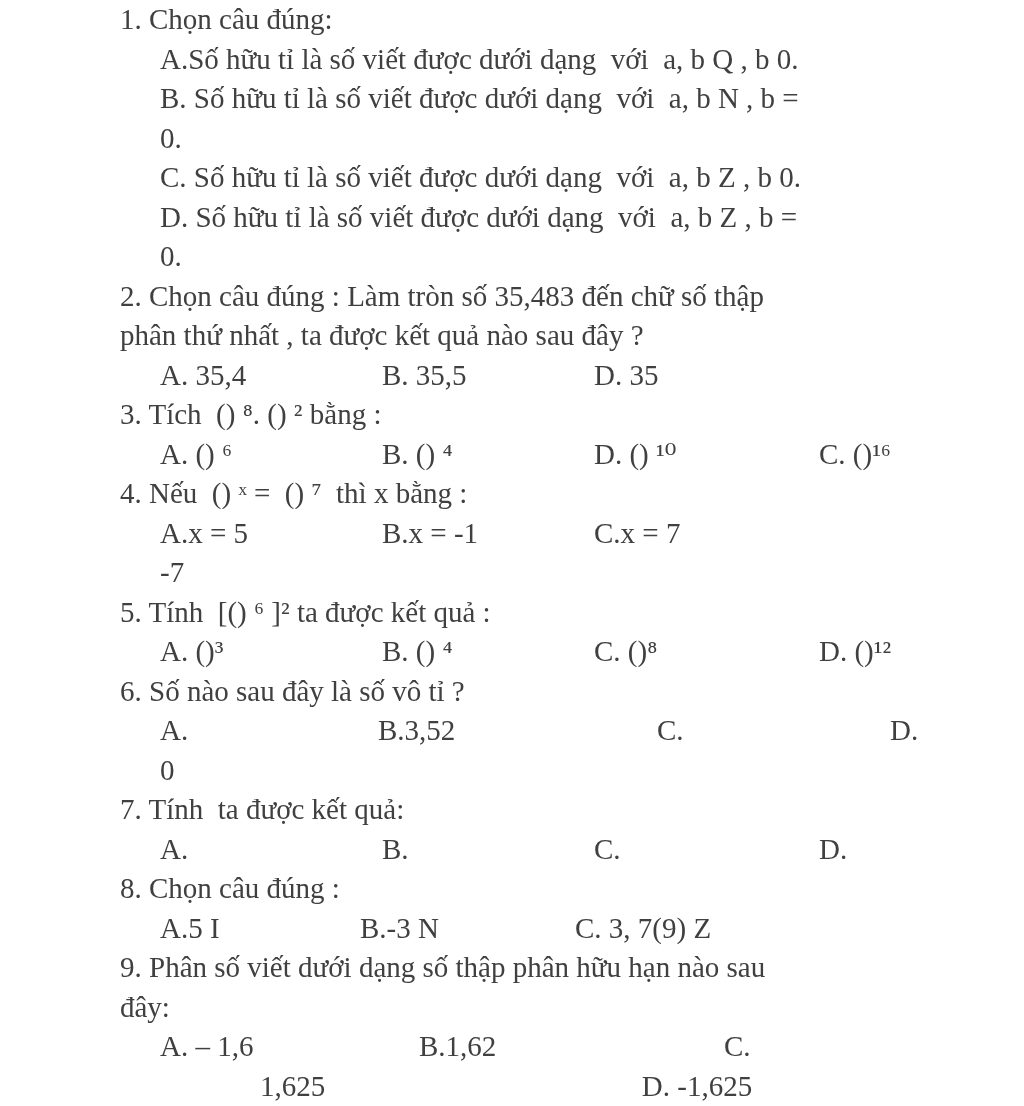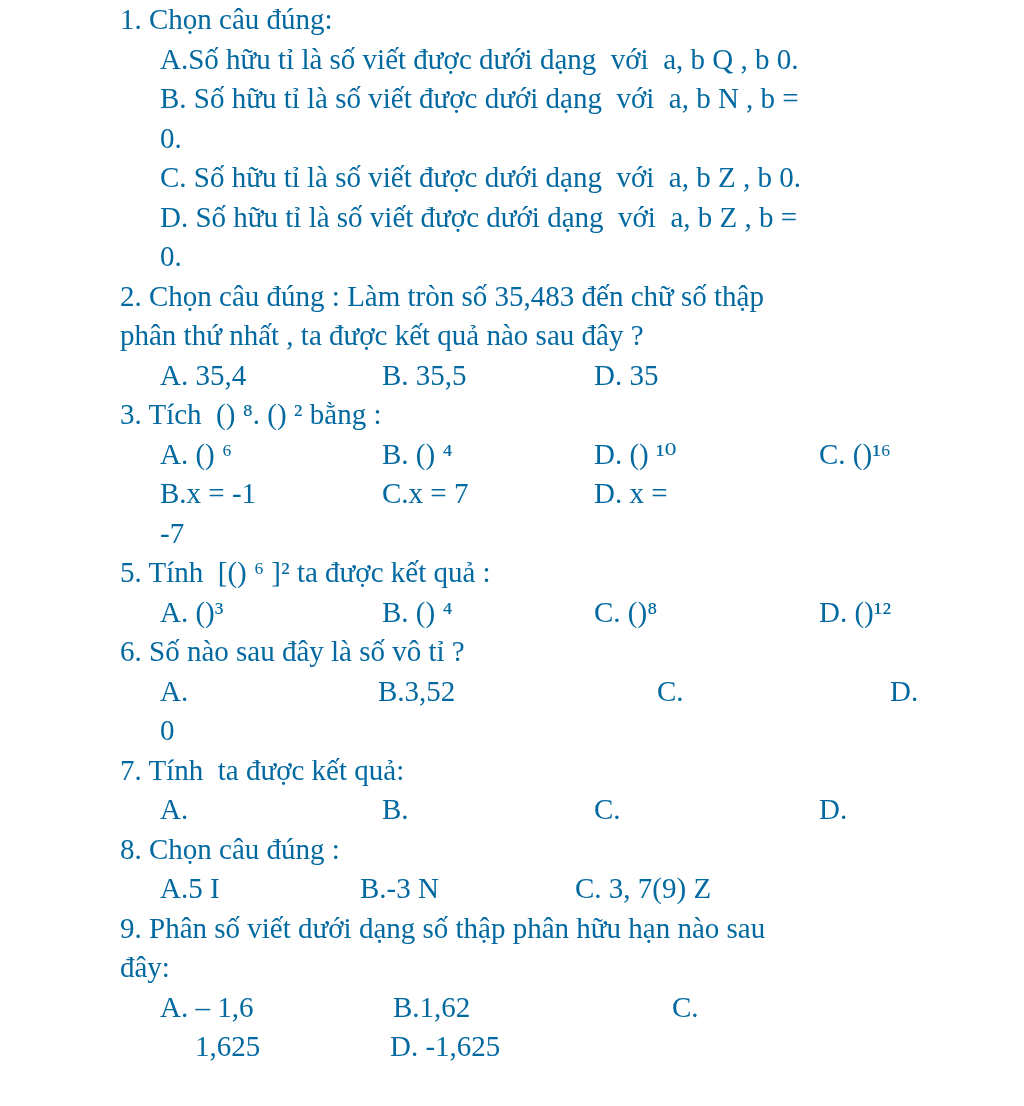--- a/index.html
+++ b/index.html
@@ -5,21 +5,21 @@
   html, body {
     margin: 0;
     padding: 0;
     background: #ffffff;
   }
   .page {
     position: relative;
     width: 1024px;
     height: 1106px;
     background: #ffffff;
-    color: #0369a1;
+    color: #404040;
     font-family: "Liberation Serif", "DejaVu Serif", serif;
     font-size: 29px;
     overflow: hidden;
     box-sizing: border-box;
     padding-left: 120px;
     padding-right: 20px;
   }
   .line {
     height: 39.5px;
     line-height: 39.5px;
@@ -36,24 +36,26 @@
     padding-left: 40px;
   }
   .opt-row.cols-q6 {
     grid-template-columns: 218px 279px 233px 1fr;
   }
   .opt-row.cols-q8 {
     grid-template-columns: 200px 215px 225px 1fr;
   }
   .opt-row.cols-q9a {
     grid-template-columns: 233px 279px 1fr;
+    gap: 26px;
   }
   .opt-row.cols-q9b {
     padding-left: 75px;
     grid-template-columns: 195px 1fr;
+    text-align: center;
   }
   .cell {
     white-space: pre;
   }
 </style>
 </head>
 <body>
 
 <div class="page">
 
@@ -74,24 +76,25 @@
   </div>
 
   <div class="line">3. Tích  () ⁸. () ² bằng :</div>
   <div class="opt-row">
     <span class="cell">A. () ⁶</span>
     <span class="cell">B. () ⁴</span>
     <span class="cell">D. () ¹⁰</span>
     <span class="cell">C. ()¹⁶</span>
   </div>
 
+  <div class="line">4. Nếu  () ˣ =  () ⁷  thì x bằng :</div>
   <div class="opt-row">
+    <span class="cell">A.x = 5</span>
     <span class="cell">B.x = -1</span>
     <span class="cell">C.x = 7</span>
-    <span class="cell">D. x =</span>
   </div>
   <div class="line indent1">-7</div>
 
   <div class="line">5. Tính  [() ⁶ ]² ta được kết quả :</div>
   <div class="opt-row">
     <span class="cell">A. ()³</span>
     <span class="cell">B. () ⁴</span>
     <span class="cell">C. ()⁸</span>
     <span class="cell">D. ()¹²</span>
   </div>

